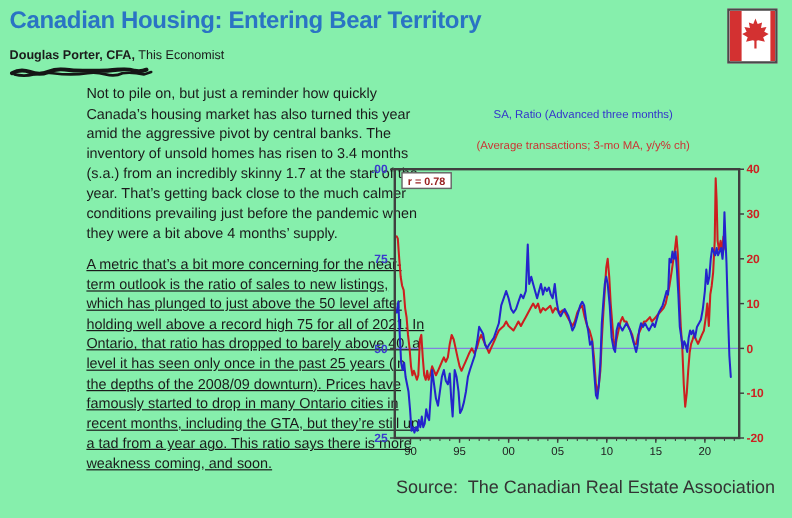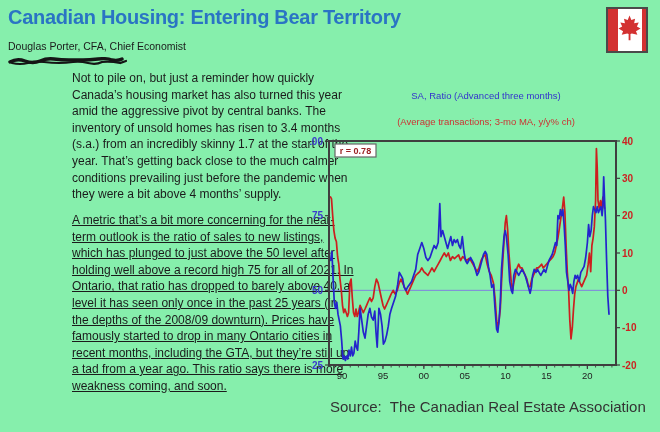--- a/index.html
+++ b/index.html
@@ -1,21 +1,21 @@
 <!DOCTYPE html>
 <html><head>
 <meta charset="utf-8">
 <style>
   html,body{margin:0;padding:0;background:#fff;}
   .page{position:relative;width:660px;height:432px;background:#86efac;overflow:hidden;
         font-family:"Liberation Sans",sans-serif;}
   .headline{position:absolute;left:8px;top:6px;width:560px;
             font-size:20px;font-weight:bold;letter-spacing:-0.3px;color:#2a74c4;}
   .author{position:absolute;left:8px;top:40px;font-size:10.5px;color:#1b1b1b;}
-  .author b{font-weight:normal;}
+  .author b{font-weight:bold;}
   .scribble{position:absolute;left:8px;top:53px;width:120px;height:10px;}
   .flag-box{position:absolute;right:12px;top:7px;width:38px;height:42px;
             border:2px solid #4a4a4a;background:#fff;box-sizing:content-box;}
   .para{position:absolute;left:24px;width:320px;font-size:12px;line-height:16.6px;
         color:#1b1b1b;white-space:pre-line;margin-left:48px;}
   #para1{top:70px;}
   #para2{top:212px;text-decoration:underline;}
   .c-title-blue{position:absolute;left:318px;top:76px;width:336px;text-align:center;
                 font-size:11.8px;color:#3333cc;}
   .c-sub-blue{position:absolute;left:318px;top:90px;width:336px;text-align:center;
@@ -27,21 +27,21 @@
   .chart-wrap{position:absolute;left:310px;top:132px;width:340px;height:258px;}
   .source{position:absolute;left:330px;top:398px;font-size:15px;color:#333;white-space:pre;}
 </style>
 </head>
 <body>
 
 <div class="page">
 
   <div class="headline">Canadian Housing: Entering Bear Territory</div>
 
-  <div class="author"><b>Douglas Porter, CFA,</b><span> Chief Economist</span></div>
+  <div class="author"><b>Douglas Porter, CFA,</b><span> This Economist</span></div>
 
   <div class="scribble">
     <svg width="120" height="10" viewBox="0 0 120 10">
       <path d="M2,5 q7,-4 15,-1 t15,0 t14,-2 t15,1 t14,0 t15,-1 t14,1 q6,1 10,-1" fill="none" stroke="#151515" stroke-width="3.4" stroke-linecap="round"></path>
       <path d="M4,6 q8,2 16,0 t16,-1 t15,1 t14,-1 t15,1 t14,-1 q8,-1 18,1 l6,-2" fill="none" stroke="#151515" stroke-width="2.2" stroke-linecap="round"></path>
     </svg>
   </div>
 
   <div class="flag-box">
     <svg width="38" height="42" viewBox="0 0 38 42">

